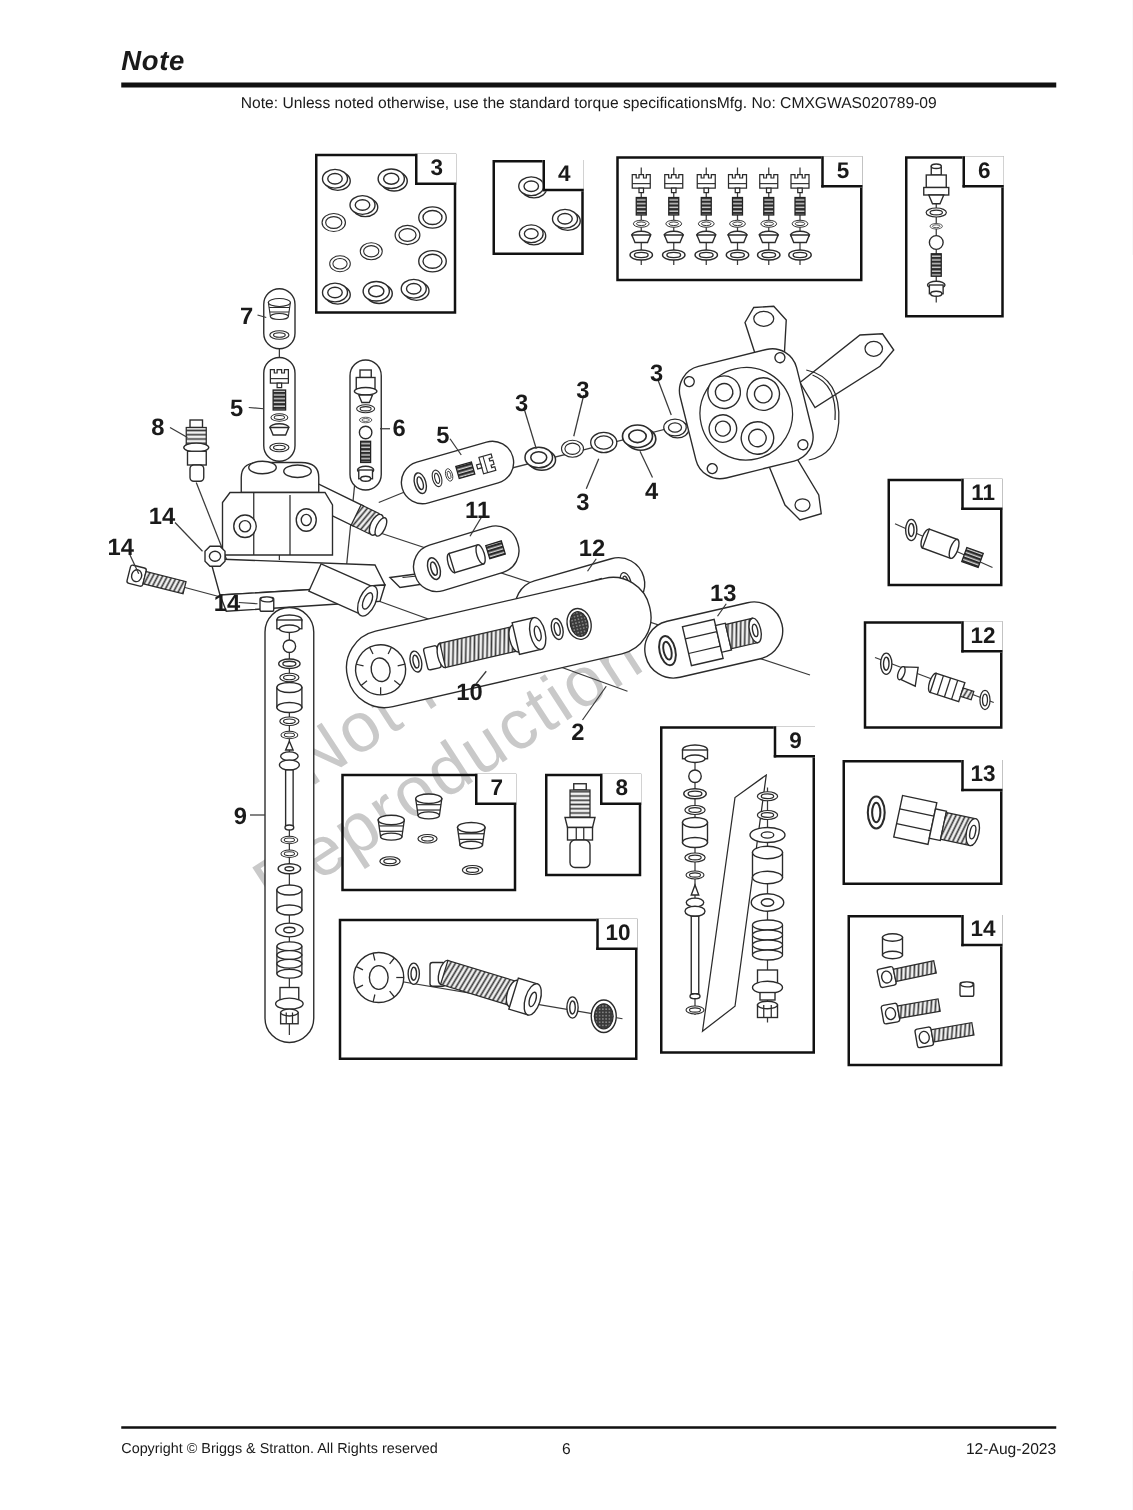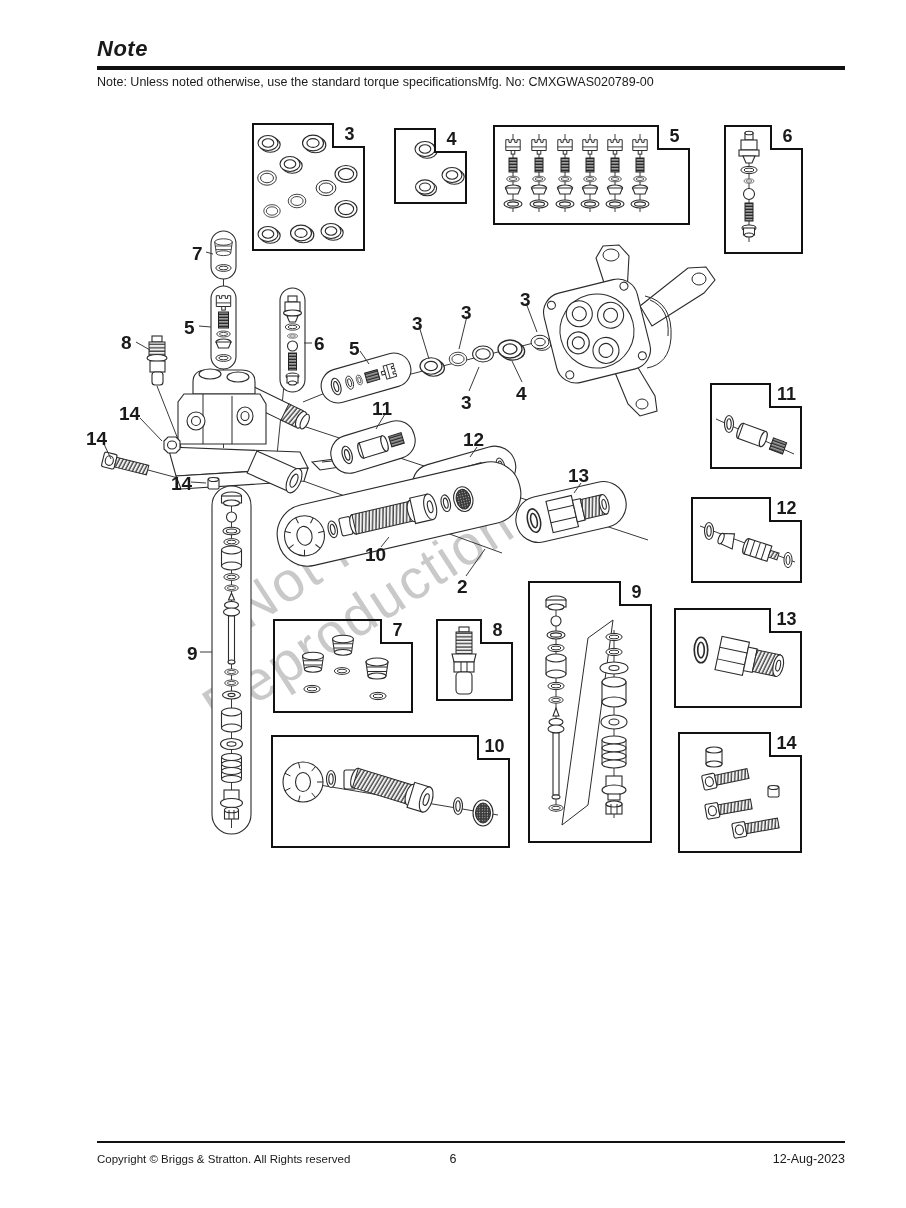--- a/index.html
+++ b/index.html
@@ -1,21 +1,21 @@
 <!DOCTYPE html>
 <html><head>
 <meta charset="utf-8">
 <style>
   *{box-sizing:border-box;margin:0;padding:0}
   body{background:#e8e8e8;font-family:"Liberation Sans",sans-serif;color:#1a1a1a}
   .page{position:relative;width:906px;height:1208px;background:#fff;margin:0 auto;overflow:hidden}
   .abs{position:absolute}
   .title{font-style:italic;font-weight:bold;font-size:22px;letter-spacing:.5px}
   .rule{background:#111}
-  .hdr-row{display:flex;justify-content:flex-start;font-size:12.5px}
+  .hdr-row{display:flex;justify-content:center;font-size:12.5px}
   .wm{transform:rotate(-33deg);transform-origin:center;color:#c9c9c9;font-size:56px;text-align:center;line-height:1.2;letter-spacing:2px;white-space:nowrap}
   .art{position:absolute;left:0;top:0}
   .box{position:absolute;border:2px solid #111;background:transparent}
   .tab{position:absolute;top:-2px;right:-2px;border-left:2px solid #111;border-bottom:2px solid #111;background:#fff;font-weight:bold;font-size:18px;line-height:23px;text-align:center;min-width:33px;padding:0 3px}
   .callout{position:absolute;font-weight:bold;font-size:19px;line-height:1}
   .ftr{font-size:11.5px}
   svg .s{stroke:#2b2b2b;stroke-width:1.1;fill:#fff}
   svg .sn{stroke:#2b2b2b;stroke-width:1;fill:none}
   svg .ln{stroke:#3a3a3a;stroke-width:1;fill:none}
 </style>
@@ -588,21 +588,21 @@
       <line class="ln" x1="200" y1="652" x2="212" y2="652"></line>
       <line class="ln" x1="381" y1="547" x2="389" y2="537"></line>
       <line class="ln" x1="466" y1="576" x2="485" y2="549"></line>
     </g>
   </svg>
 
   <div class="abs title" style="left:97px;top:36px">Note</div>
   <div class="abs rule" style="left:97px;top:66px;width:748px;height:4px"></div>
   <div class="abs hdr-row" style="left:97px;top:75px;width:748px">
     <span>Note: Unless noted otherwise, use the standard torque specifications</span>
-    <span>Mfg. No: CMXGWAS020789-00</span>
+    <span>Mfg. No: CMXGWAS020789-09</span>
   </div>
 
   <div class="box" style="left:252px;top:123px;width:113px;height:128px">
     <span class="tab">3</span>
     </div>
   <div class="box" style="left:394px;top:128px;width:73px;height:76px">
     <span class="tab">4</span>
     </div>
   <div class="box" style="left:493px;top:125px;width:197px;height:100px">
     <span class="tab">5</span>

